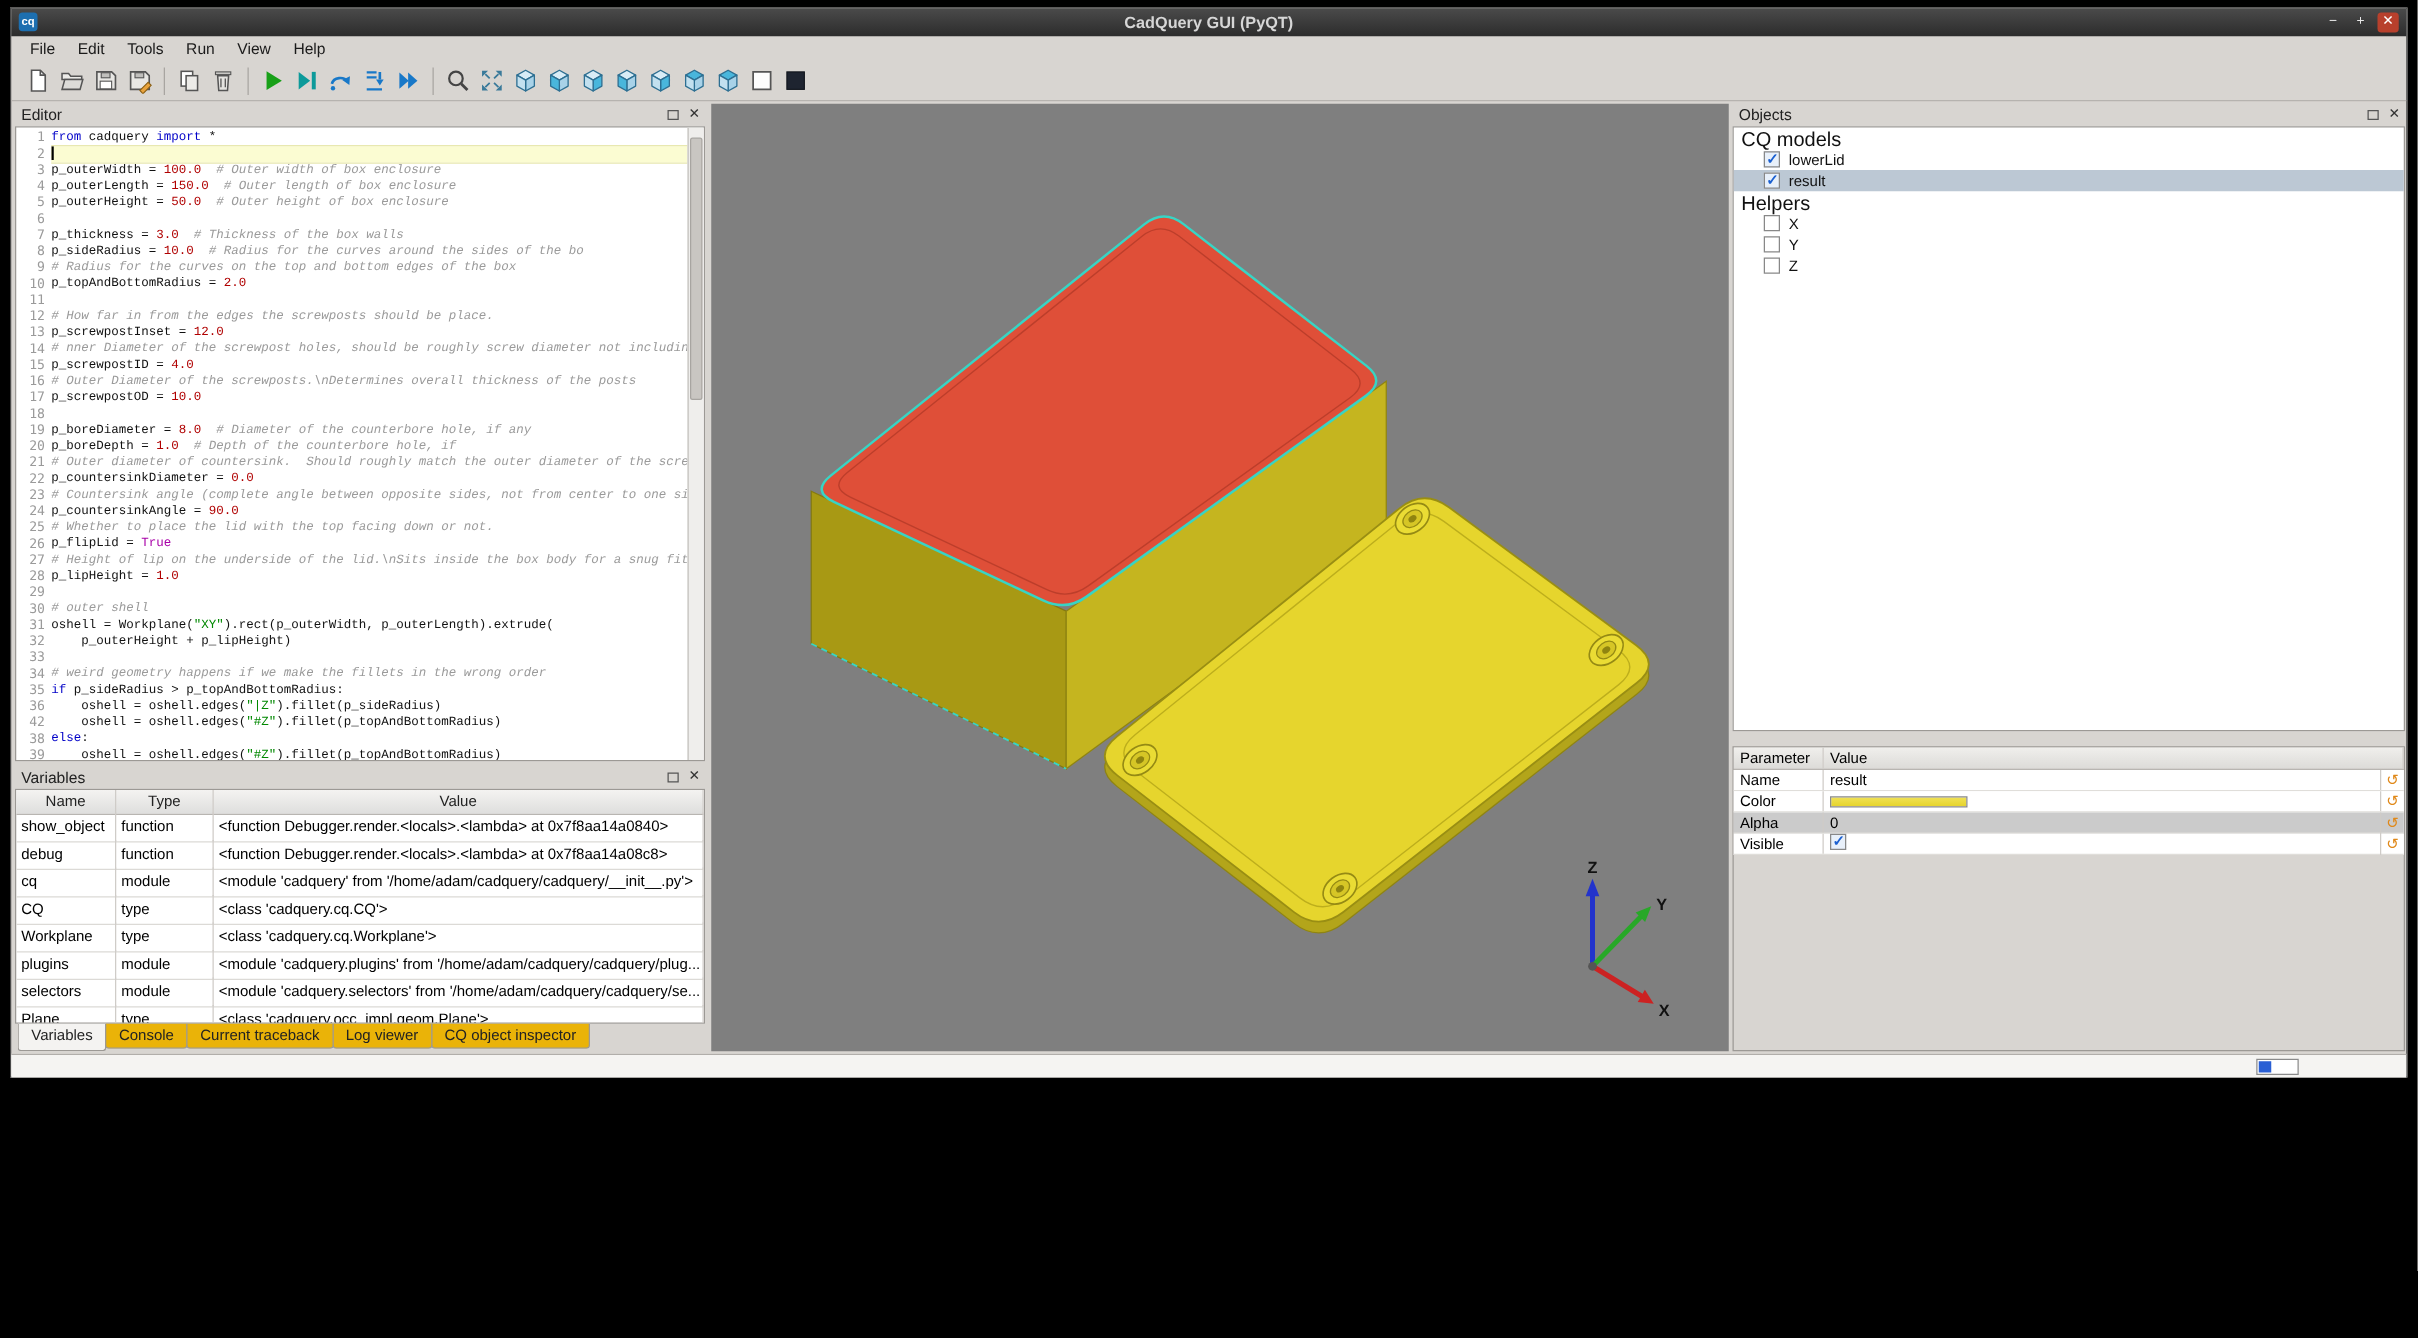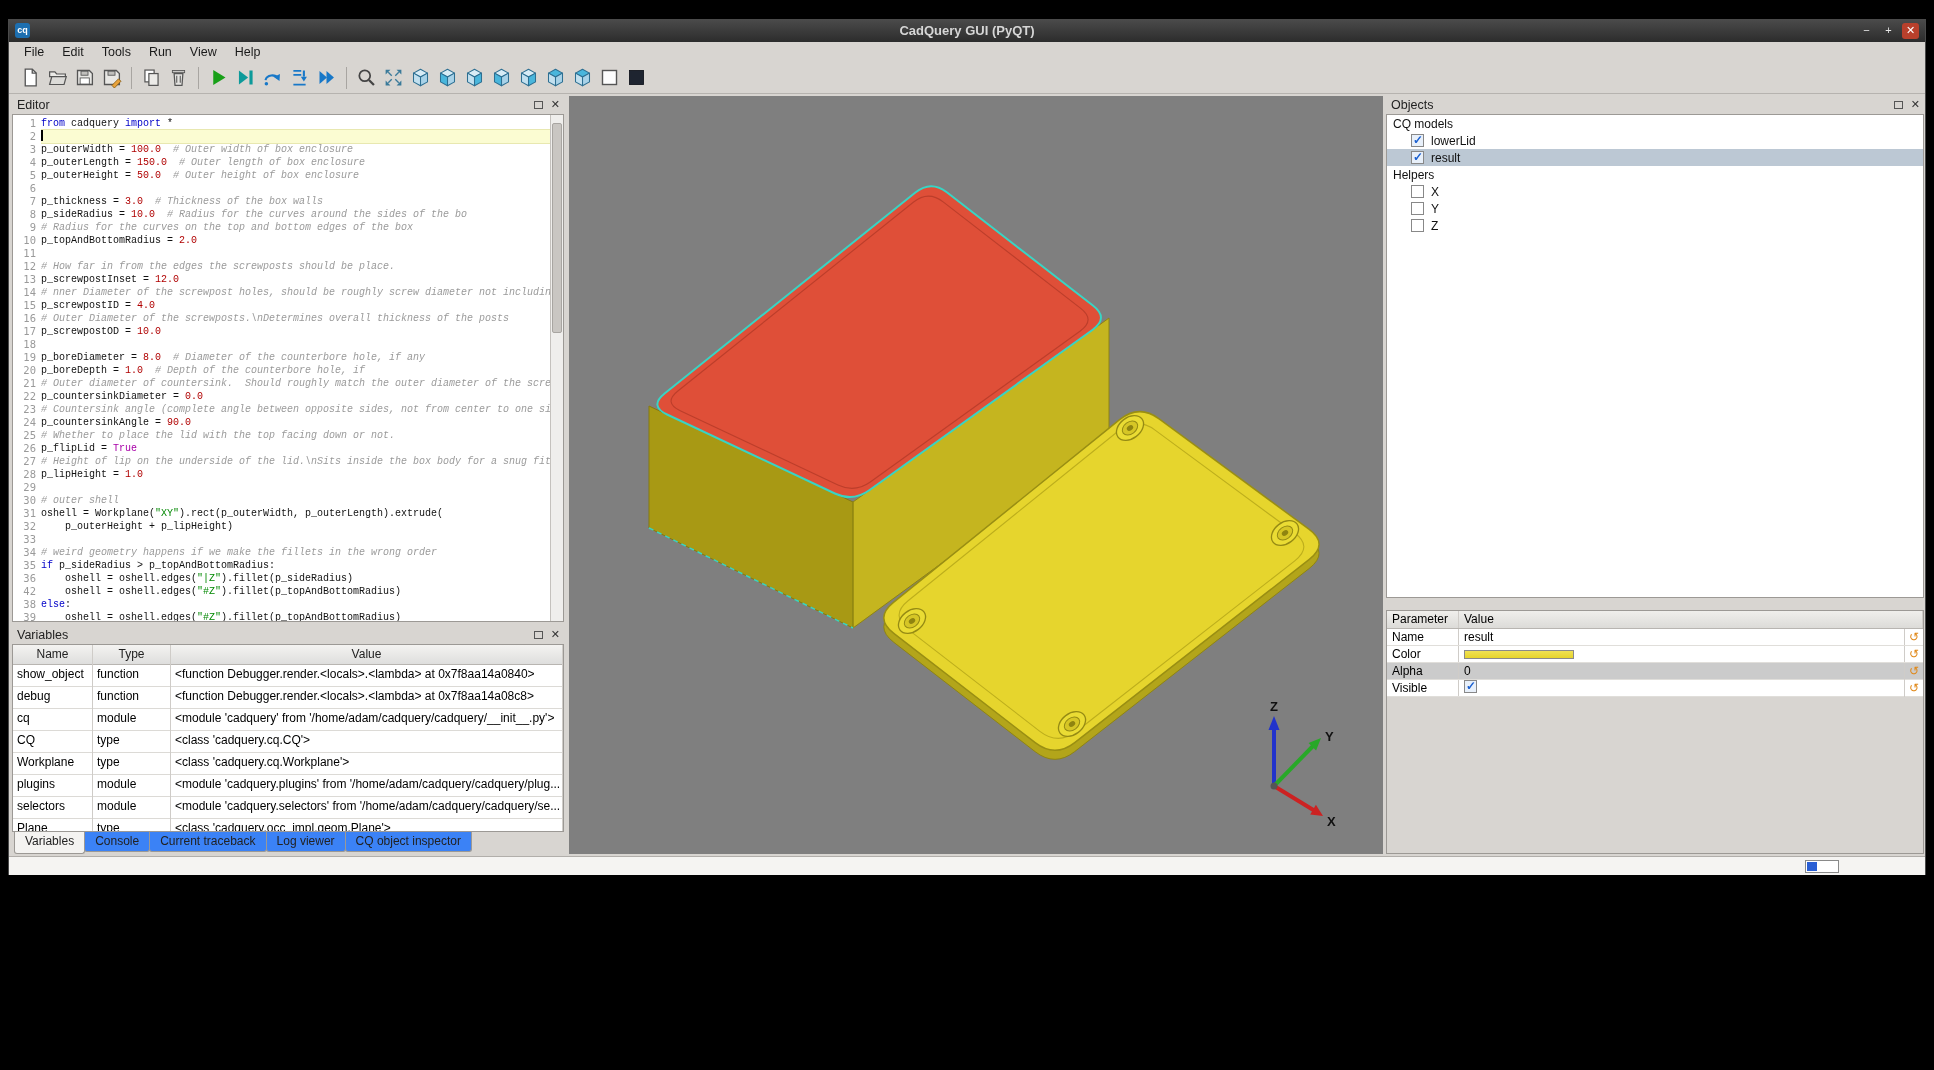--- a/index.html
+++ b/index.html
@@ -1,18 +1,18 @@
 <!DOCTYPE html>
 <html><head>
 <meta charset="utf-8">
 <style>
 *{box-sizing:border-box}
 html,body{margin:0;padding:0}
 body{width:1934px;height:1070px;background:#000;font-family:"Liberation Sans",sans-serif;position:relative;overflow:hidden;-webkit-font-smoothing:antialiased}
-.window{position:absolute;left:8px;top:19px;width:1918px;height:856px;background:#d8d5d1;border:1px solid #4a4a4a}
+.window{position:absolute;left:8px;top:6px;width:1918px;height:856px;background:#d8d5d1;border:1px solid #4a4a4a}
 
 .titlebar{position:absolute;left:0;top:0;right:0;height:22px;background:linear-gradient(#4a4a4a,#2c2c2c);color:#d6d6d6;font-size:13px;font-weight:bold;text-align:center;line-height:22px}
 .app-icon{position:absolute;left:6px;top:3px;width:15px;height:15px;background:#1d6fb0;border-radius:3px;color:#fff;font-size:9px;font-weight:bold;line-height:15px;text-align:center}
 .win-controls{position:absolute;right:6px;top:0;height:22px;display:flex;align-items:center;gap:5px}
 .win-btn{width:17px;height:16px;line-height:15px;font-size:11px;text-align:center;color:#e8e8e8;font-weight:normal}
 .win-btn.close{background:#b8402c;border-radius:3px;color:#fff}
 
 .menubar{position:absolute;left:0;top:22px;right:0;height:20px;display:flex;align-items:center;padding-left:6px;font-size:12.5px;color:#1a1a1a}
 .menu-item{padding:12px 9px}
 
@@ -41,28 +41,28 @@
 #variables-header{left:3px;top:606px;width:552px}
 #variables-body{left:3px;top:624px;width:552px;height:188px;overflow:hidden;background:#fff}
 .vhead-row{display:flex;height:20px;background:linear-gradient(#f4f3f1,#dededd);border-bottom:1px solid #b8b5b1}
 .vcell{border-right:1px solid #cfccc8;padding:2px 4px;font-size:12px;overflow:hidden;white-space:nowrap}
 .vhead{text-align:center;color:#222}
 .c0{width:80px;flex:none}.c1{width:78px;flex:none}.c2{flex:1}
 .vrow{display:flex;height:22px;border-bottom:1px solid #dcdad6;align-items:flex-end}
 .vrow .vcell{line-height:19px}
 
 .tabbar{position:absolute;left:3px;top:812px;height:24px;display:flex;align-items:flex-start;padding-left:2px}
-.tab{font-size:12px;padding:2px 10px 3px;background:#3b82f6;border:1px solid #9c9995;border-top:none;border-radius:0 0 3px 3px;margin-right:-1px;color:#222;height:20px;white-space:nowrap}
+.tab{font-size:12px;padding:2px 10px 3px;background:#eab308;border:1px solid #9c9995;border-top:none;border-radius:0 0 3px 3px;margin-right:-1px;color:#222;height:20px;white-space:nowrap}
 .tab.active{background:#f4f3f1;height:22px;position:relative;z-index:2}
 
 .viewport{position:absolute;left:560px;top:76px;width:814px;height:758px;background:#7f7f7f;overflow:hidden}
 
 #objects-header{left:1377px;top:76px;width:538px}
 #objects-tree{left:1377px;top:94px;width:538px;height:484px;background:#fff}
-.tree-group{font-size:12px;color:#111;padding:2px 6px;height:17px}
+.tree-group{font-size:16px;color:#111;padding:2px 6px;height:17px}
 .tree-item{display:flex;align-items:center;height:17px;padding-left:24px;gap:7px;font-size:12px;color:#111}
 .tree-item.selected{background:#bcc8d4}
 .checkbox{width:13px;height:13px;background:#fff;border:1px solid #888;display:inline-block;position:relative;flex:none}
 .checkbox.checked{background:#e8f0fa}
 .checkbox.checked::after{content:"✓";position:absolute;left:1px;top:-2px;font-size:12px;color:#1a5fd0;font-weight:bold}
 
 #param-panel{position:absolute;left:1377px;top:590px;width:538px;height:244px;background:#d8d5d1;border:1px solid #9c9995}
 .phead-row{display:flex;height:18px;background:linear-gradient(#f0efec,#dcdbd8);border-bottom:1px solid #b8b5b1}
 .pcell{font-size:12px;padding:1px 5px;overflow:hidden;white-space:nowrap;border-right:1px solid #cfccc8}
 .pc0{width:72px;flex:none}

